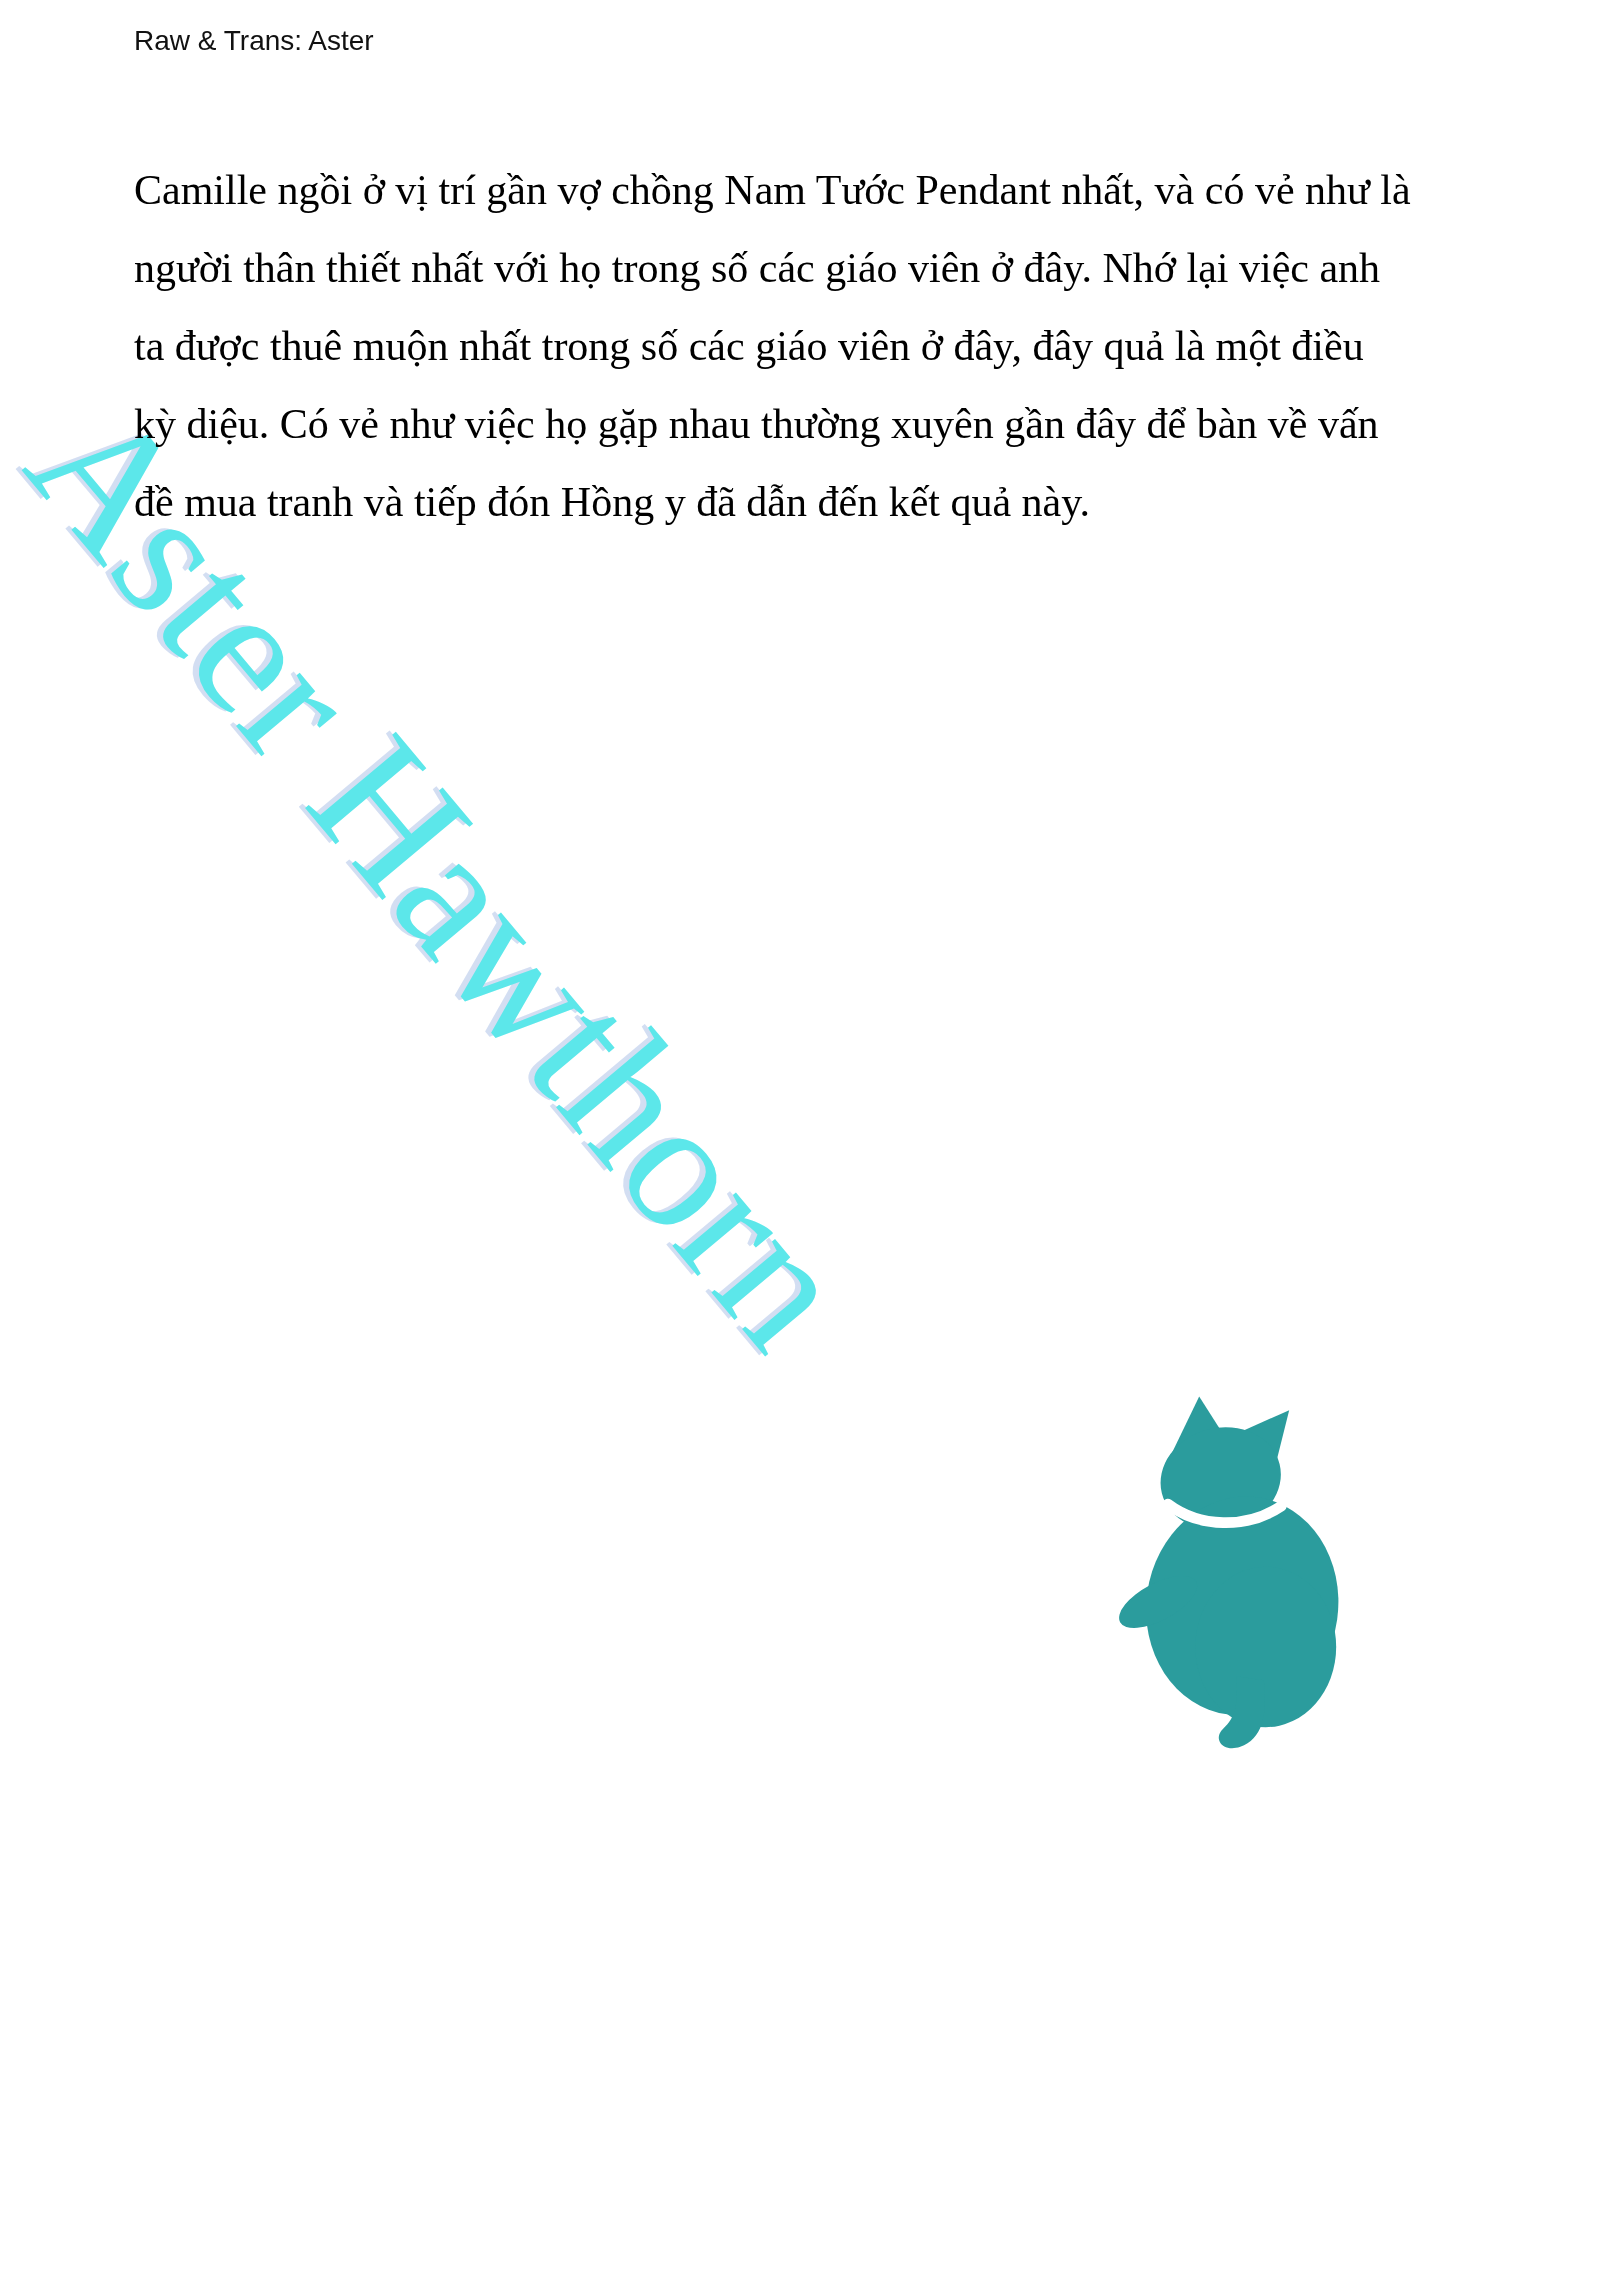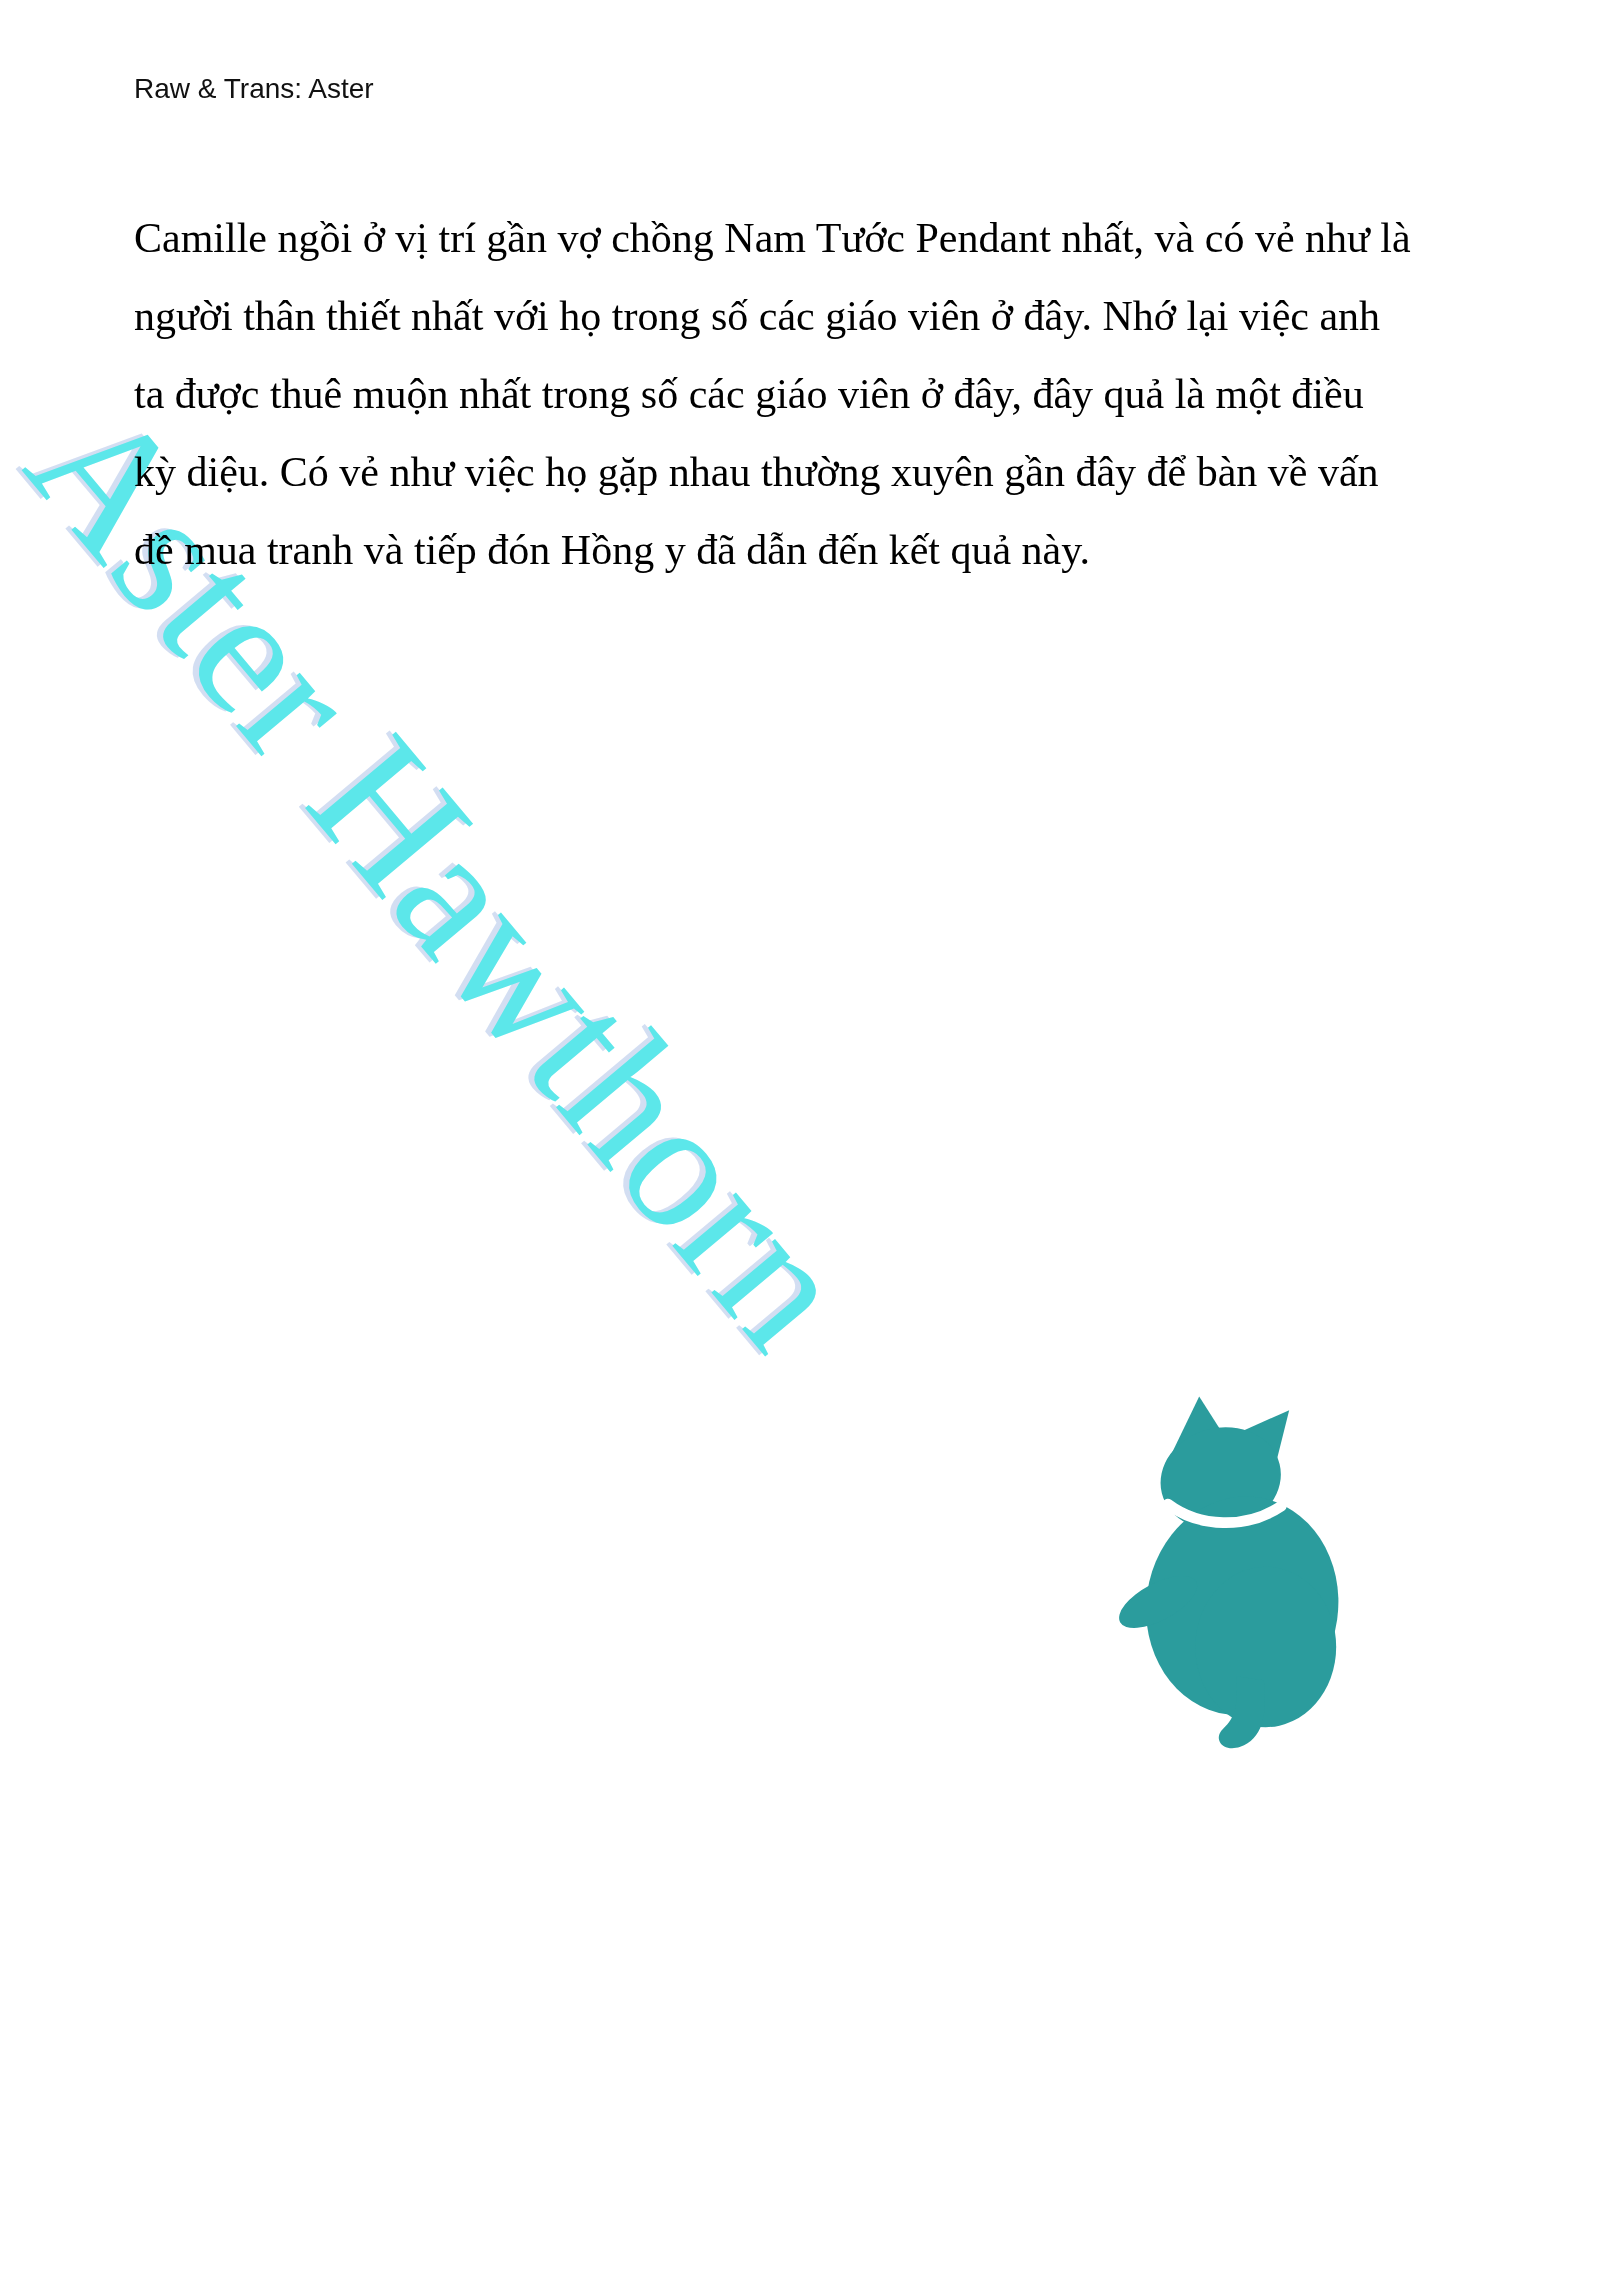--- a/index.html
+++ b/index.html
@@ -11,21 +11,21 @@
     width: 1621px;
     height: 2293px;
     position: relative;
     overflow: hidden;
     font-family: "Liberation Serif", "DejaVu Serif", serif;
     color: #000000;
   }
   .content {
     position: relative;
     z-index: 2;
-    padding: 73px 206px 0 134px;
+    padding: 25px 206px 0 134px;
   }
   .credit {
     font-family: "Liberation Sans", "DejaVu Sans", sans-serif;
     font-size: 28px;
     font-weight: 400;
     color: #111111;
     margin: 0 0 94px 0;
   }
   .para {
     font-size: 42px;

